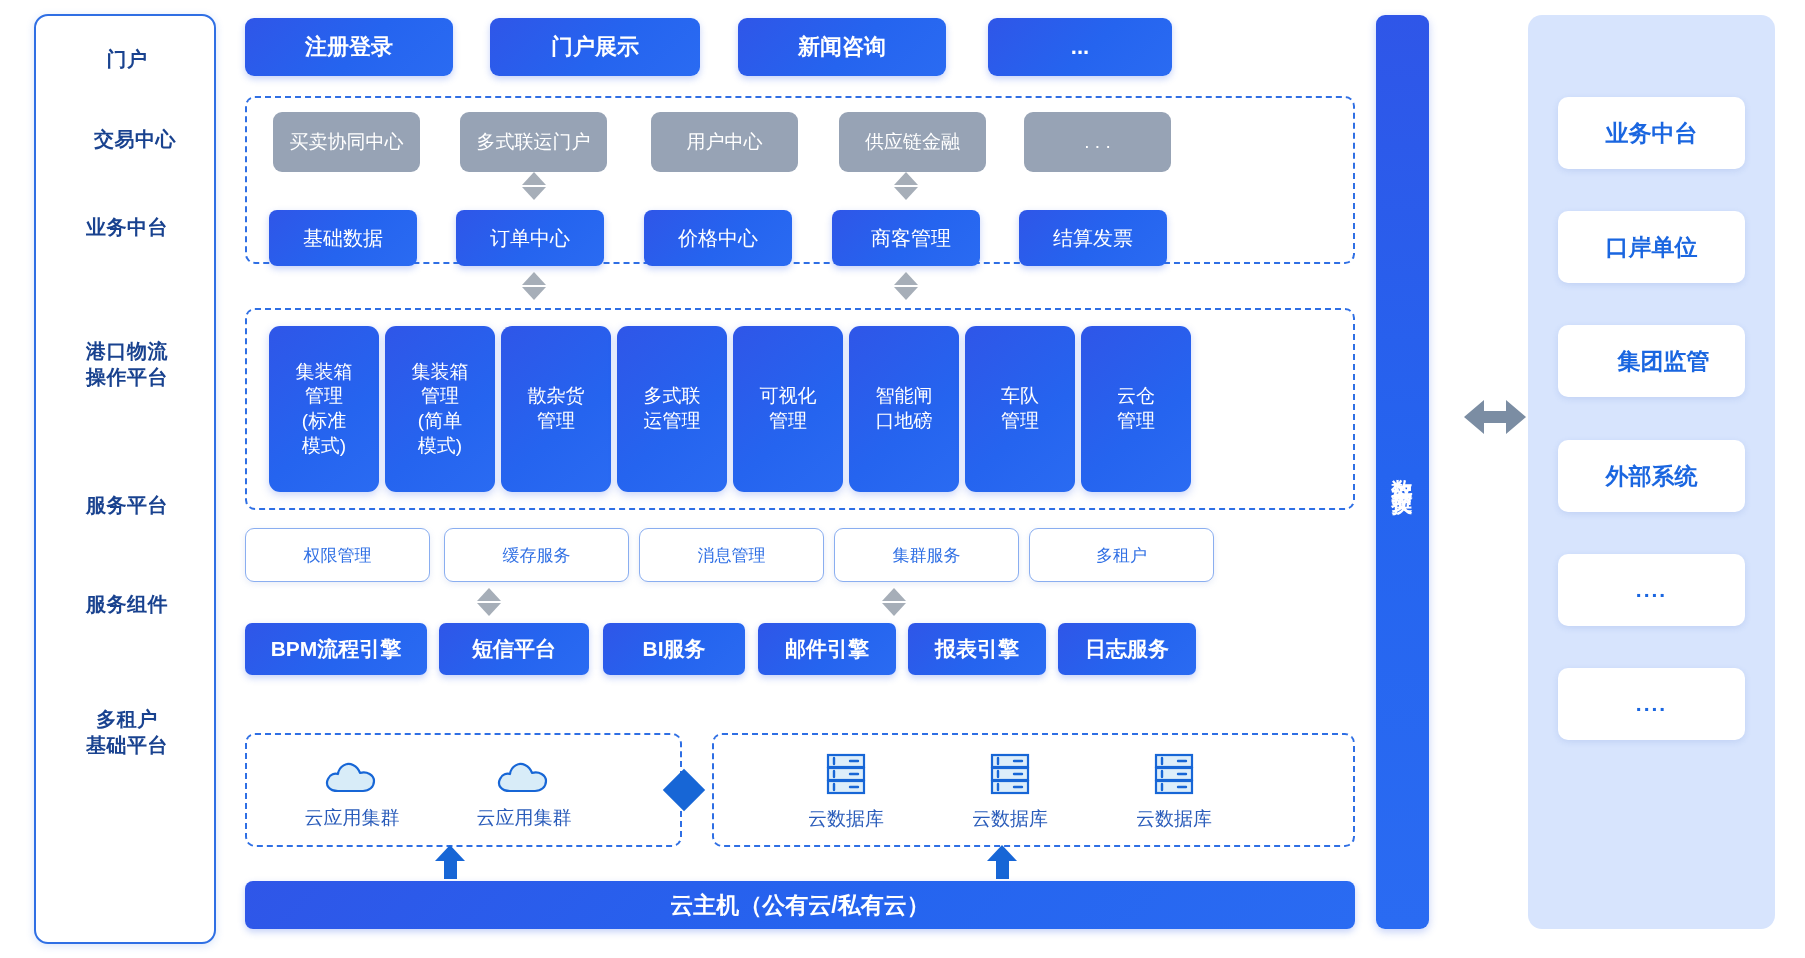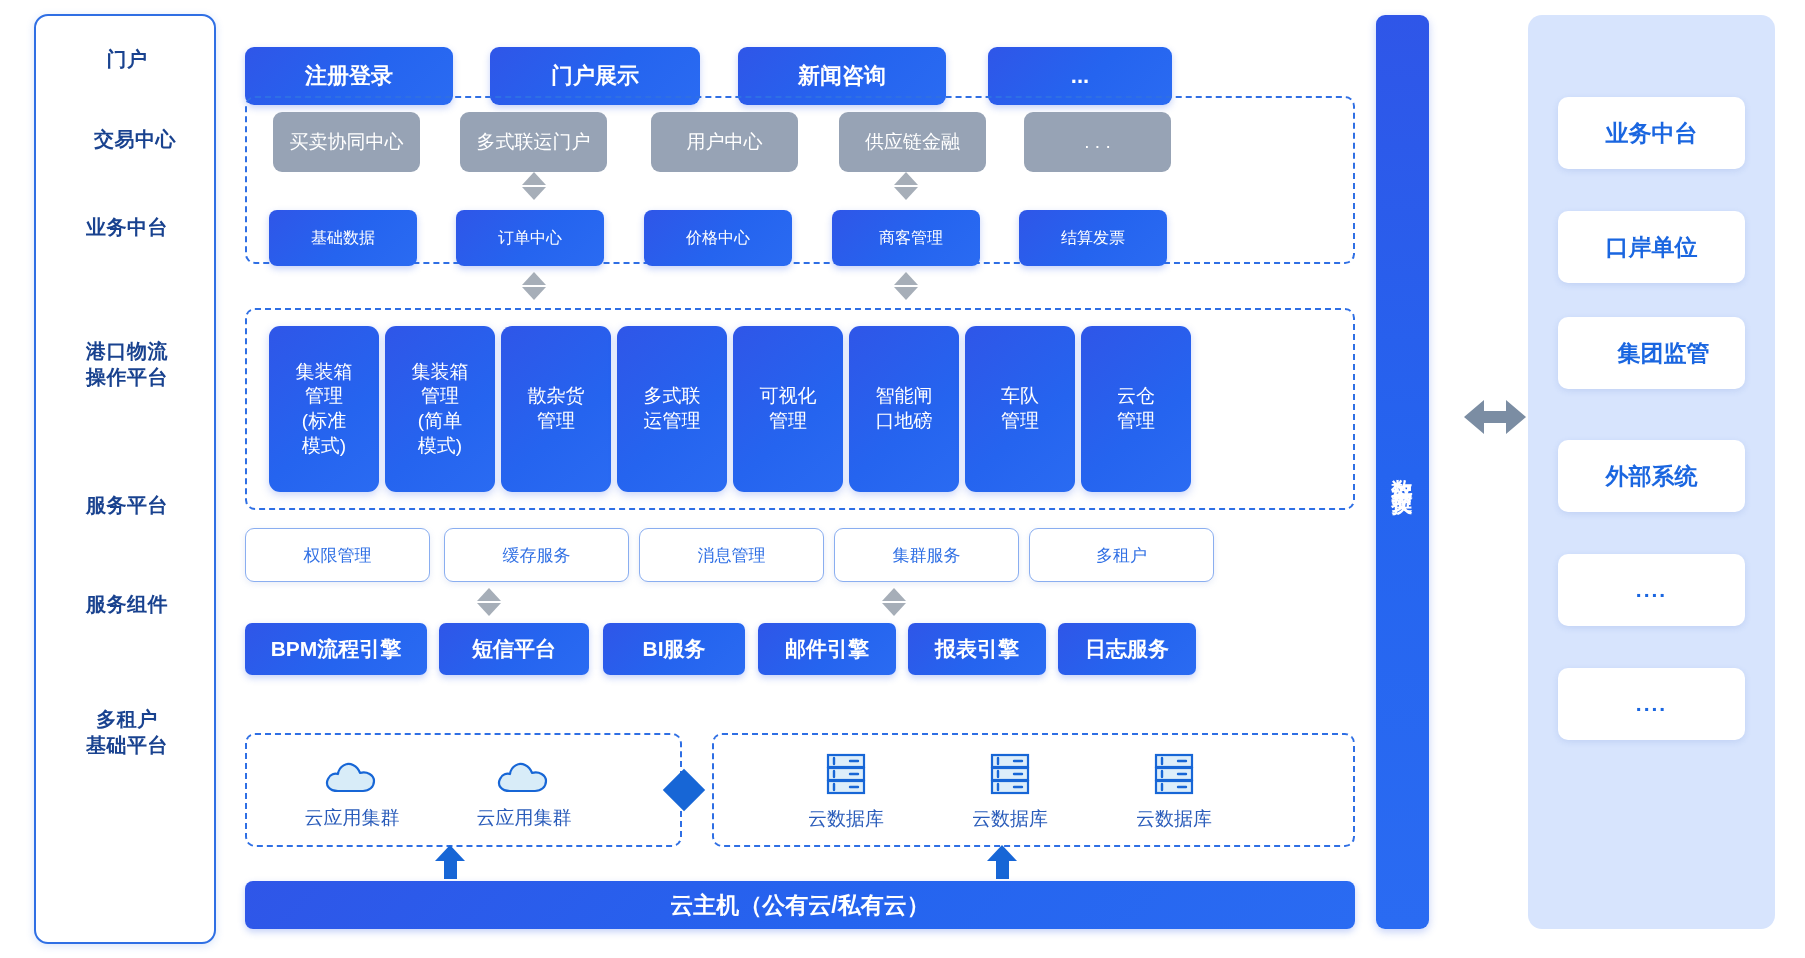--- a/index.html
+++ b/index.html
@@ -48,28 +48,28 @@
     display: flex; align-items: center; justify-content: center;
     text-align: center; font-size: 17px;
     box-shadow: 0 2px 6px rgba(120,150,210,.18);
   }
   .dashed-box {
     position: absolute;
     border: 2px dashed #2f6fe4; border-radius: 10px;
   }
 
   .top-row { position: absolute; left: 0; top: 18px; height: 58px; width: 1115px; }
-  .top-row .btn-blue { position: absolute; top: 0; height: 58px; font-size: 22px; border-radius: 9px; margin-top: 29px; }
+  .top-row .btn-blue { position: absolute; top: 0; height: 58px; font-size: 22px; border-radius: 9px; }
 
   
   #txn-dash { left: 0px; top: 96px; width: 1110px; height: 168px; }
   .gray-row { position: absolute; top: 112px; height: 60px; }
   .gray-row .btn-gray { position: absolute; top: 0; height: 60px; }
   .mid-row  { position: absolute; top: 210px; height: 56px; }
-  .mid-row .btn-blue { position: absolute; top: 0; height: 56px; font-size: 16px; font-weight: normal; border-radius: 8px;}
+  .mid-row .btn-blue { position: absolute; top: 0; height: 56px; font-size: 20px; font-weight: normal; border-radius: 8px;}
 
   
   #port-dash { left: 0px; top: 308px; width: 1110px; height: 202px; }
   .port-card {
     position: absolute; top: 326px; height: 166px;
     border-radius: 11px;
     background: linear-gradient(140deg,#2f56e8 0%,#2564ef 60%,#2a6bf2 100%);
     color: #fff; font-size: 19px; line-height: 1.30;
     display: flex; align-items: center; justify-content: center;
     text-align: center;
@@ -326,19 +326,19 @@
 
   <div class="lr-arrow">
     <svg width="62" height="38" viewBox="0 0 62 38">
       <polygon points="0,19 20,2 20,13 42,13 42,2 62,19 42,36 42,25 20,25 20,36" fill="#7b8da3"></polygon>
     </svg>
   </div>
 
   <div id="right-panel">
       <div class="right-card" style="top: 82px;">业务中台</div>
       <div class="right-card" style="top: 196px;">口岸单位</div>
-      <div class="right-card" style="top: 302px; padding-left: 24px;">集团监管</div>
+      <div class="right-card" style="top: 310px; padding-left: 24px;">集团监管</div>
       <div class="right-card" style="top: 425px;">外部系统</div>
       <div class="right-card dots" style="top: 539px;">....</div>
       <div class="right-card dots" style="top: 653px;">....</div>
     </div>
 
 </div>
 
 </body></html>

